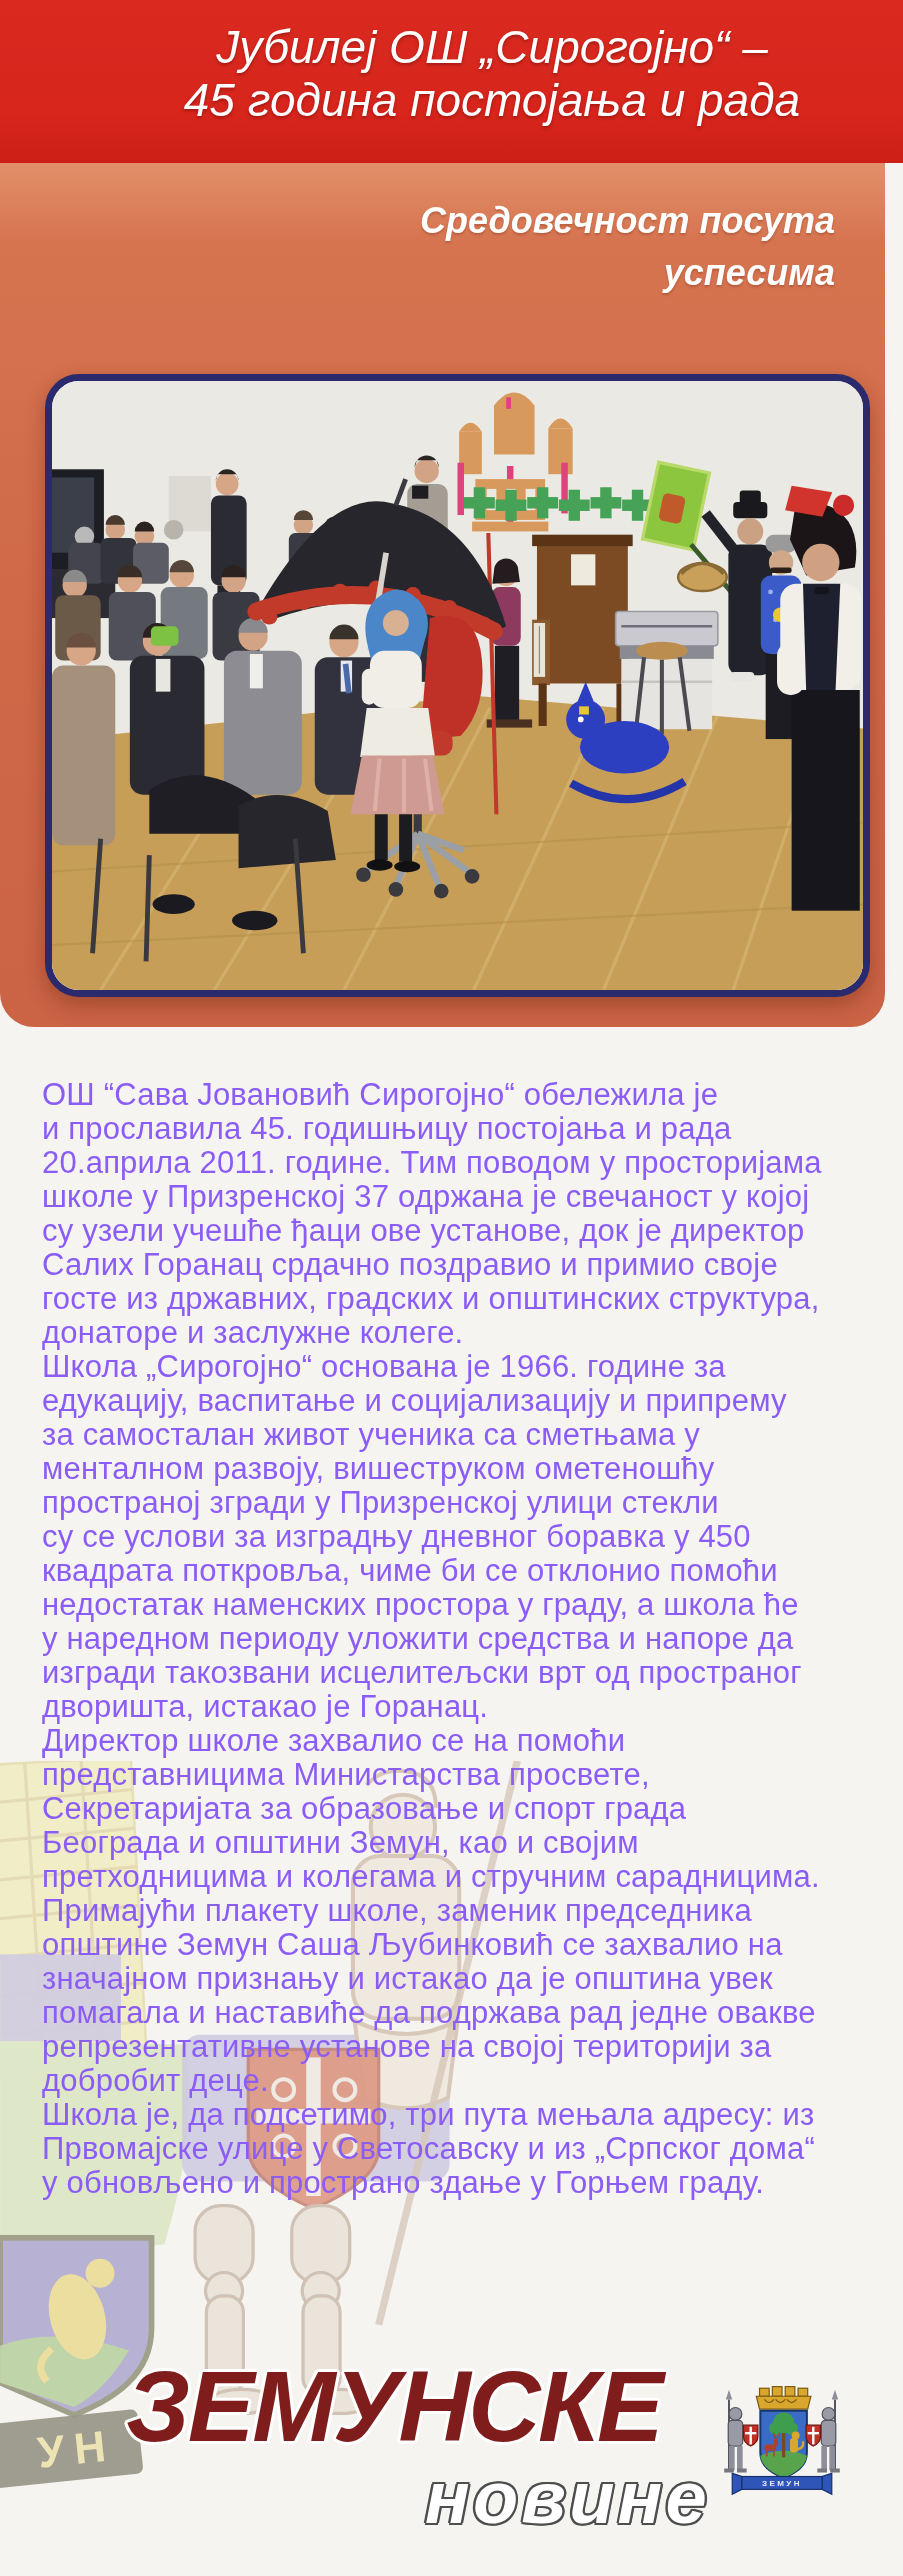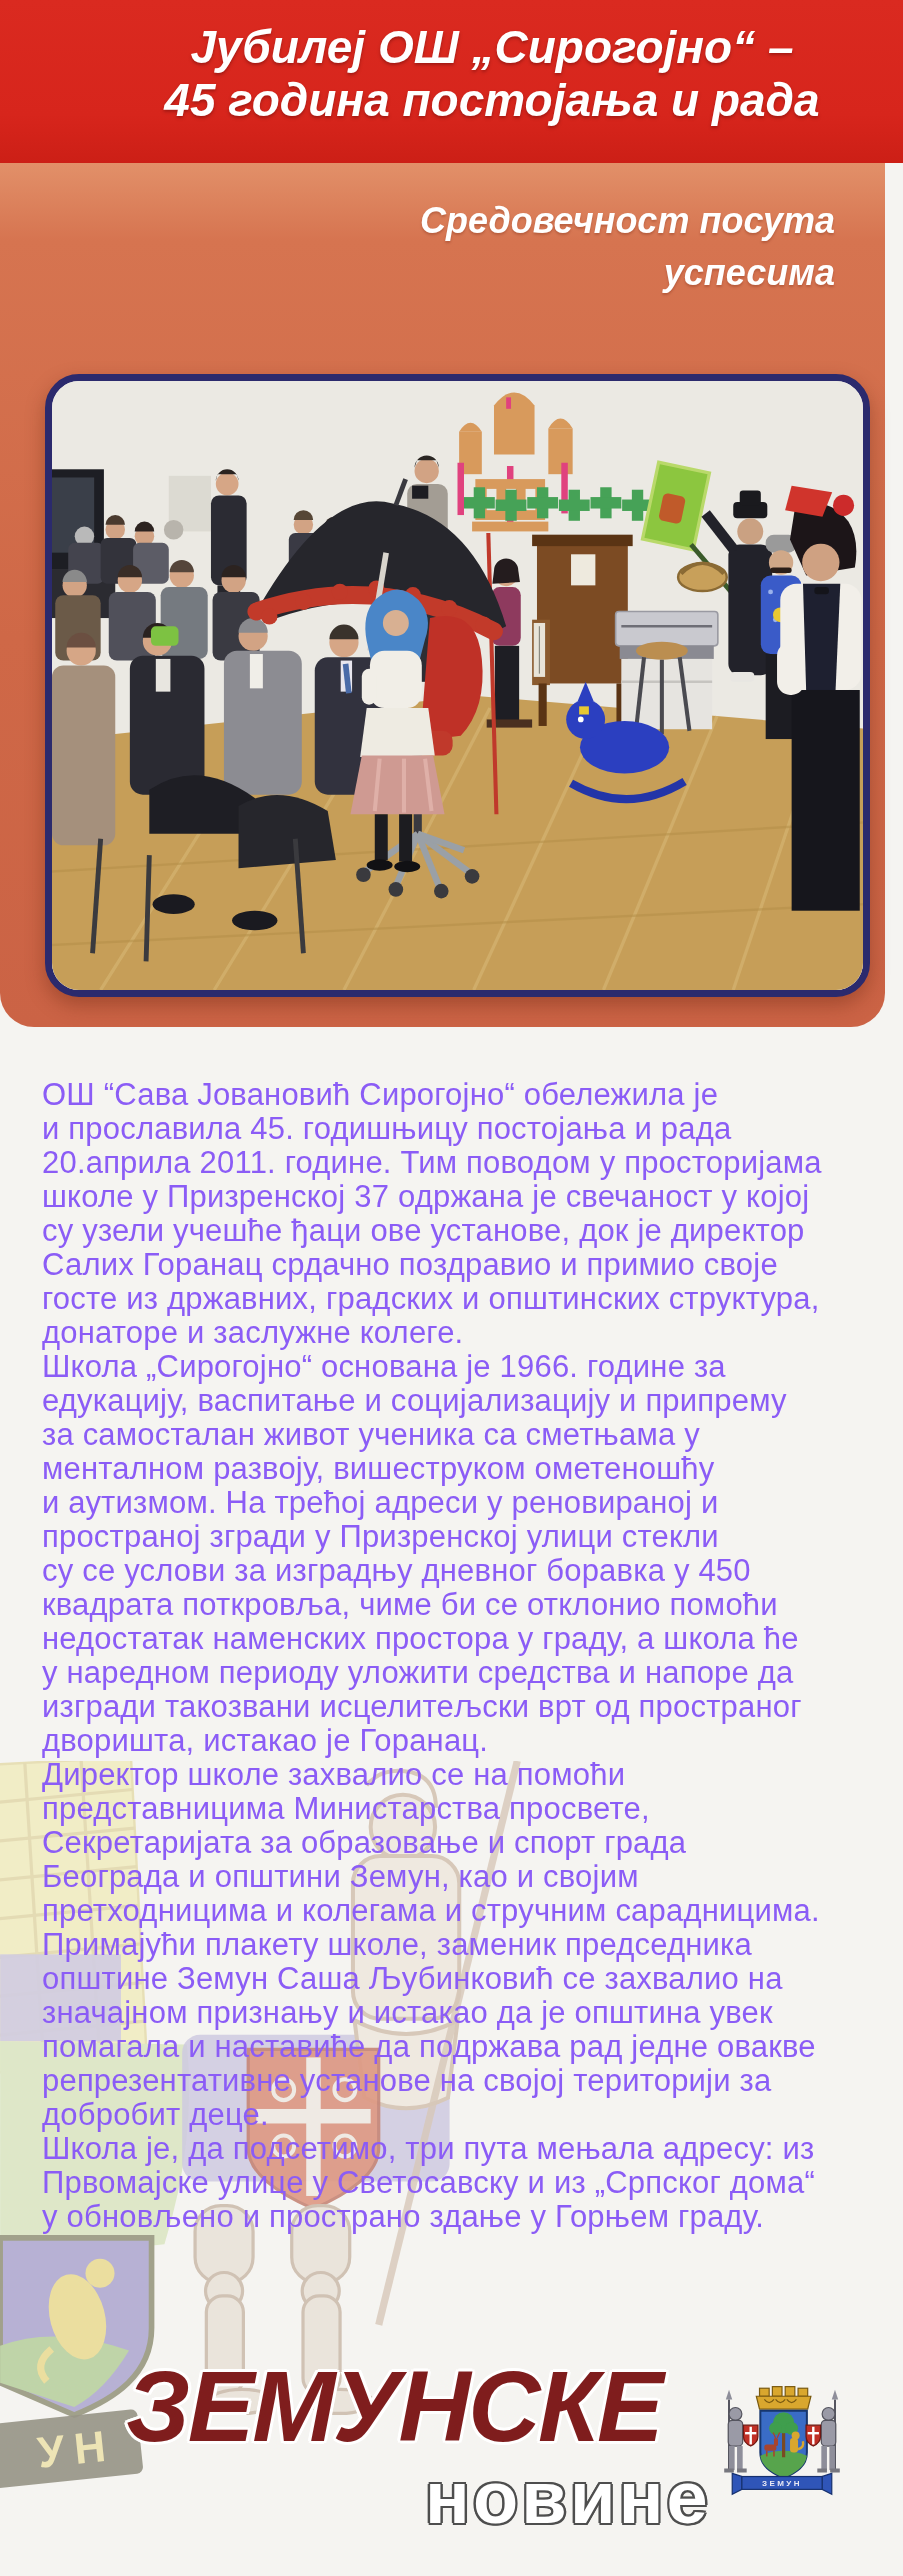--- a/index.html
+++ b/index.html
@@ -2,21 +2,21 @@
 <html style="font-size:13px"><head>
 <meta charset="utf-8">
 <style>
   html,body{margin:0;padding:0;background:#ffffff;}
   .page{position:relative;width:903px;height:2576px;background:#f5f4f1;overflow:hidden;
         font-family:"Liberation Sans", sans-serif;}
   
   .banner{position:absolute;left:0;top:0;width:903px;height:163px;
           background:linear-gradient(180deg,#da2a20 0%,#d7251c 70%,#cc1f16 100%);}
   .banner-text{position:absolute;left:89px;top:21px;width:806px;text-align:center;
-          color:#ffffff;font-style:italic;font-weight:bold;font-size:46px;line-height:53px;
+          color:#ffffff;font-style:italic;font-weight:normal;font-size:46px;line-height:53px;
           text-shadow:0 2.4px 3.2px rgba(60,0,0,.35);letter-spacing:0px;}
   
   .panel{position:absolute;left:0;top:163px;width:885px;height:864px;
          background:linear-gradient(180deg,#e29069 0%,#d67450 9%,#cf6847 55%,#cb6345 100%);
          border-radius:0 0 34px 34px;}
   .subheader{position:absolute;right:50px;top:32px;text-align:right;color:#ffffff;
          font-style:italic;font-weight:bold;font-size:36px;line-height:52px;
          text-shadow:0 1.6px 2.4px rgba(90,20,0,.25);}
   
   .photo-frame{position:absolute;left:45px;top:374px;width:811px;height:609px;
@@ -26,21 +26,21 @@
   
   .article{position:absolute;left:42px;top:1078px;z-index:2;}
   .article .ln{font-size:31px;line-height:34px;color:#8b5cf6;white-space:nowrap;letter-spacing:0.2px;}
   
   .watermark{position:absolute;left:0;top:1761px;width:548px;height:733px;z-index:1;opacity:.6;}
   
   .masthead{position:absolute;left:126px;top:2354px;z-index:3;color:#7f1d1d;
         font-style:italic;font-weight:bold;font-size:100px;line-height:105px;letter-spacing:-2.4px;
         text-shadow:-3.2px 0 0 #fff,3.2px 0 0 #fff,0 -3.2px 0 #fff,0 3.2px 0 #fff,-2.4px -2.4px 0 #fff,2.4px 2.4px 0 #fff,-2.4px 2.4px 0 #fff,2.4px -2.4px 0 #fff;}
   .masthead-sub{position:absolute;left:425px;top:2459px;z-index:3;color:#ffffff;
-        font-weight:bold;font-size:74px;line-height:77px;letter-spacing:3.2px;
+        font-style:italic;font-weight:bold;font-size:74px;line-height:77px;letter-spacing:3.2px;
         text-shadow:-2.4px 0 0 #4e4e4e,2.4px 0 0 #4e4e4e,0 -2.4px 0 #4e4e4e,0 2.4px 0 #4e4e4e,-1.6px -1.6px 0 #4e4e4e,1.6px 1.6px 0 #4e4e4e,-1.6px 1.6px 0 #4e4e4e,1.6px -1.6px 0 #4e4e4e;}
   .crest{position:absolute;left:711px;top:2377px;z-index:3;}
 </style>
 </head>
 <body>
 
 <div class="page">
 
   <div class="banner">
     <div class="banner-text">
@@ -333,21 +333,20 @@
     <div class="ln">20.априла 2011. године. Тим поводом у просторијама</div>
     <div class="ln">школе у Призренској 37 одржана је свечаност у којој</div>
     <div class="ln">су узели учешће ђаци ове установе, док је директор</div>
     <div class="ln">Салих Горанац срдачно поздравио и примио своје</div>
     <div class="ln">госте из државних, градских и општинских структура,</div>
     <div class="ln">донаторе и заслужне колеге.</div>
     <div class="ln">Школа „Сирогојно“ основана је 1966. године за</div>
     <div class="ln">едукацију, васпитање и социјализацију и припрему</div>
     <div class="ln">за самосталан живот ученика са сметњама у</div>
     <div class="ln">менталном развоју, вишеструком ометеношћу</div>
-    <div class="ln">и аутизмом. На трећој адреси у реновираној и</div>
     <div class="ln">пространој згради у Призренској улици стекли</div>
     <div class="ln">су се услови за изградњу дневног боравка у 450</div>
     <div class="ln">квадрата поткровља, чиме би се отклонио помоћи</div>
     <div class="ln">недостатак наменских простора у граду, а школа ће</div>
     <div class="ln">у наредном периоду уложити средства и напоре да</div>
     <div class="ln">изгради такозвани исцелитељски врт од пространог</div>
     <div class="ln">дворишта, истакао је Горанац.</div>
     <div class="ln">Директор школе захвалио се на помоћи</div>
     <div class="ln">представницима Министарства просвете,</div>
     <div class="ln">Секретаријата за образовање и спорт града</div>

